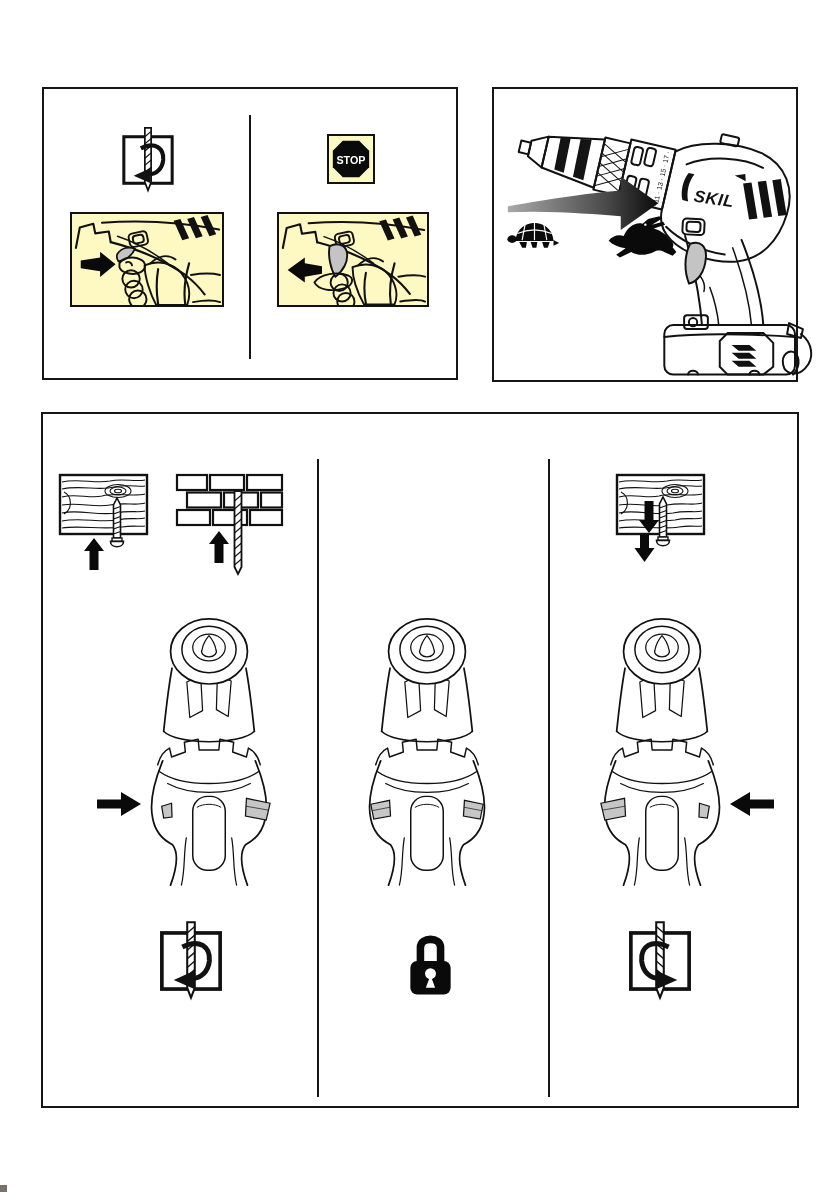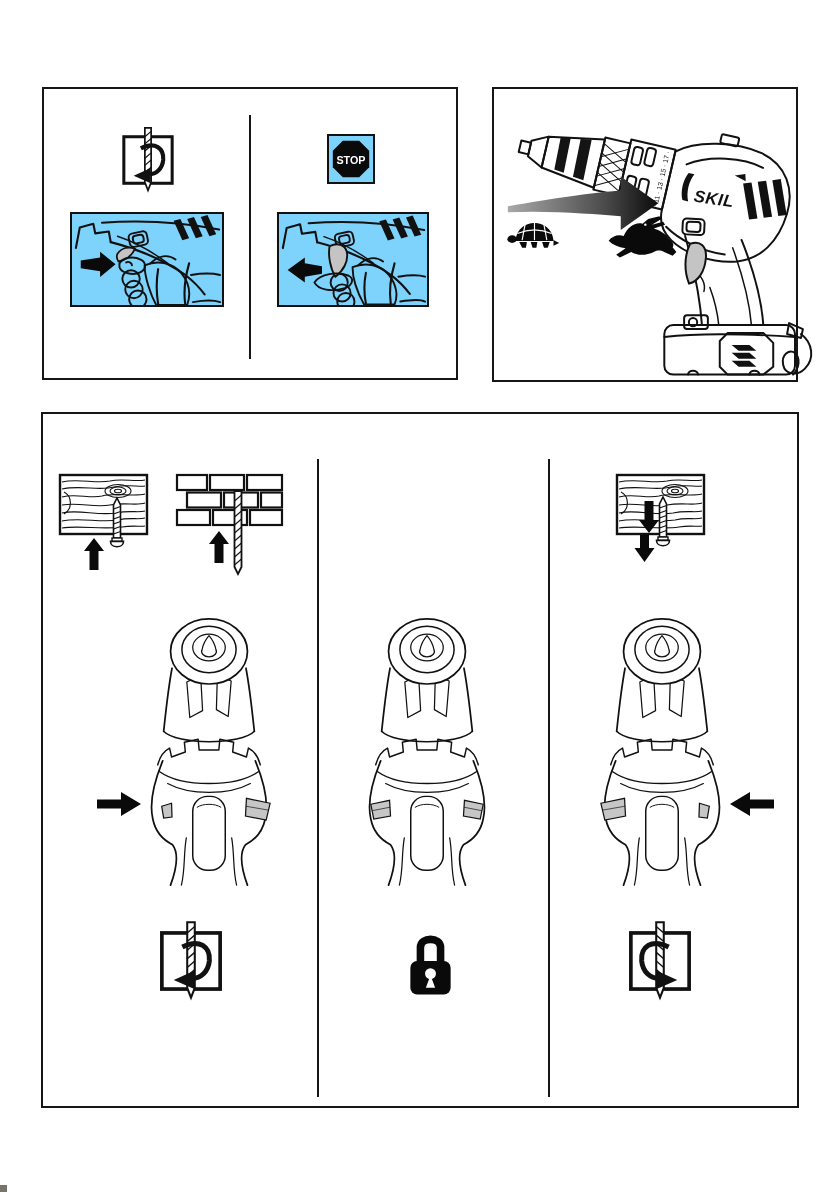--- a/index.html
+++ b/index.html
@@ -1,20 +1,20 @@
 <!DOCTYPE html>
 <html><head>
 <meta charset="utf-8">
 <style>
   html,body{margin:0;padding:0;background:#fff;}
   #page{position:relative;width:840px;height:1192px;background:#ffffff;overflow:hidden;
         font-family:"Liberation Sans",sans-serif;}
   .box{position:absolute;border:2px solid #161616;background:#fff;box-sizing:border-box;}
   .vline{position:absolute;width:2px;background:#161616;}
-  .frame{position:absolute;border:2.5px solid #111;background:#7dd3fc;box-sizing:border-box;
+  .frame{position:absolute;border:2.5px solid #111;background:#fef9c3;box-sizing:border-box;
          display:flex;align-items:center;justify-content:center;}
   .abs{position:absolute;}
   svg{display:block;overflow:visible;}
   .stroke{stroke:#111;fill:none;stroke-width:2;stroke-linecap:round;stroke-linejoin:round;}
   #corner-mark{position:absolute;left:0;top:1185px;width:7px;height:7px;background:#3a3a2e;opacity:.7;}
 </style>
 </head>
 <body>
 
 <div id="page">

